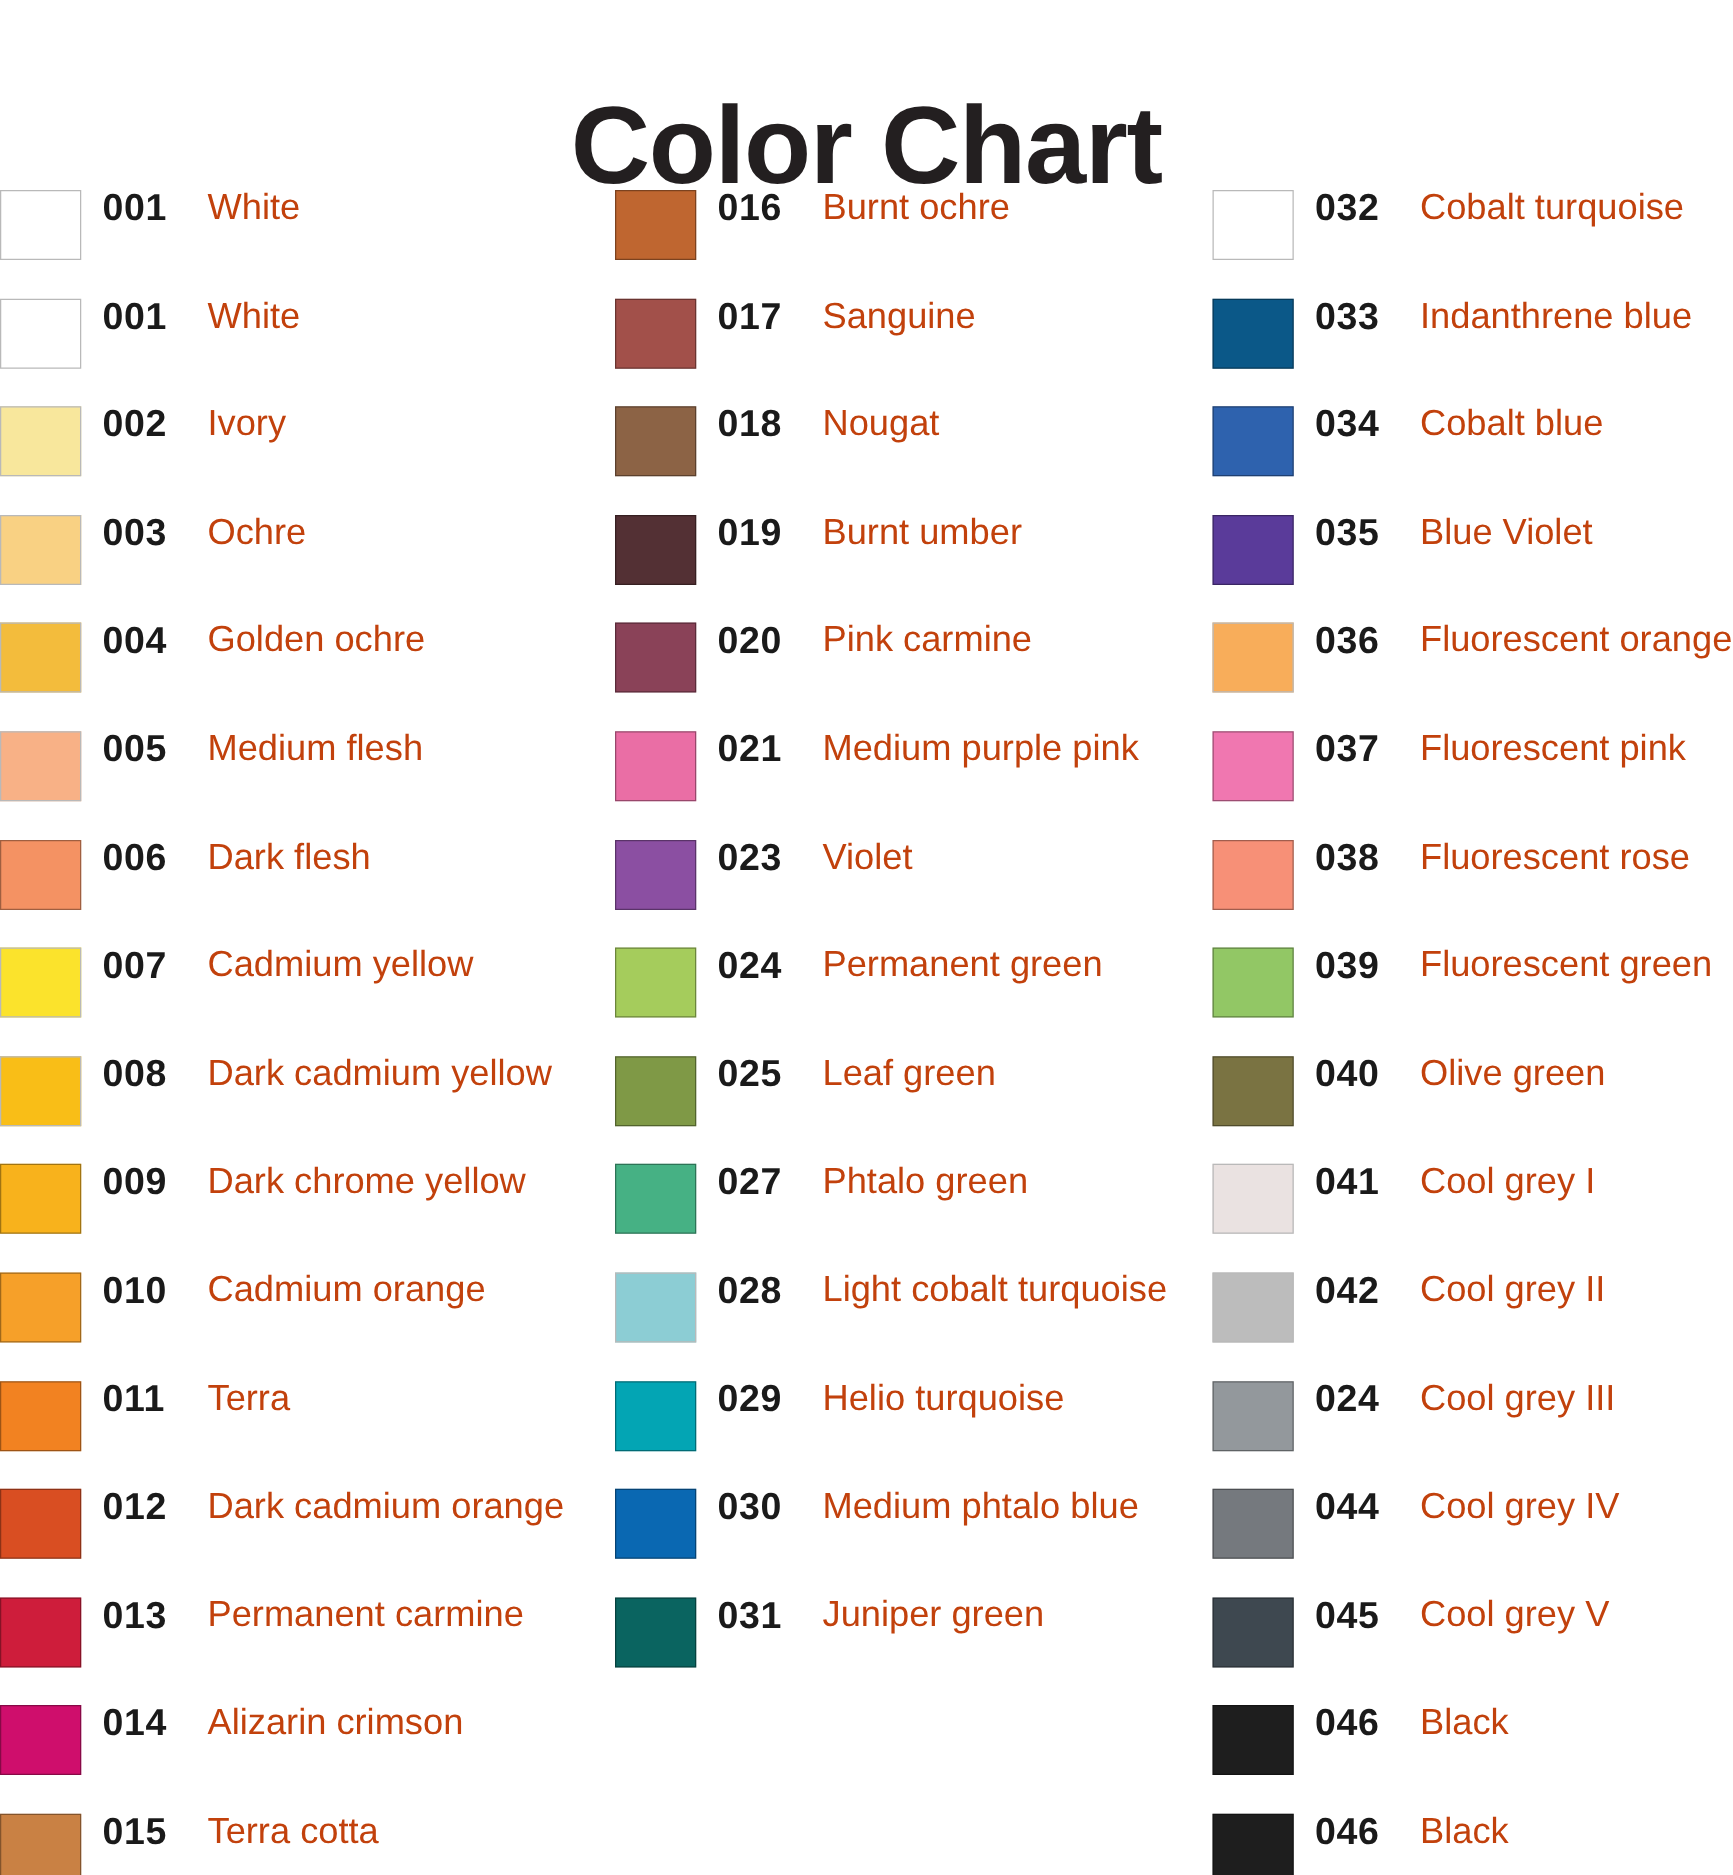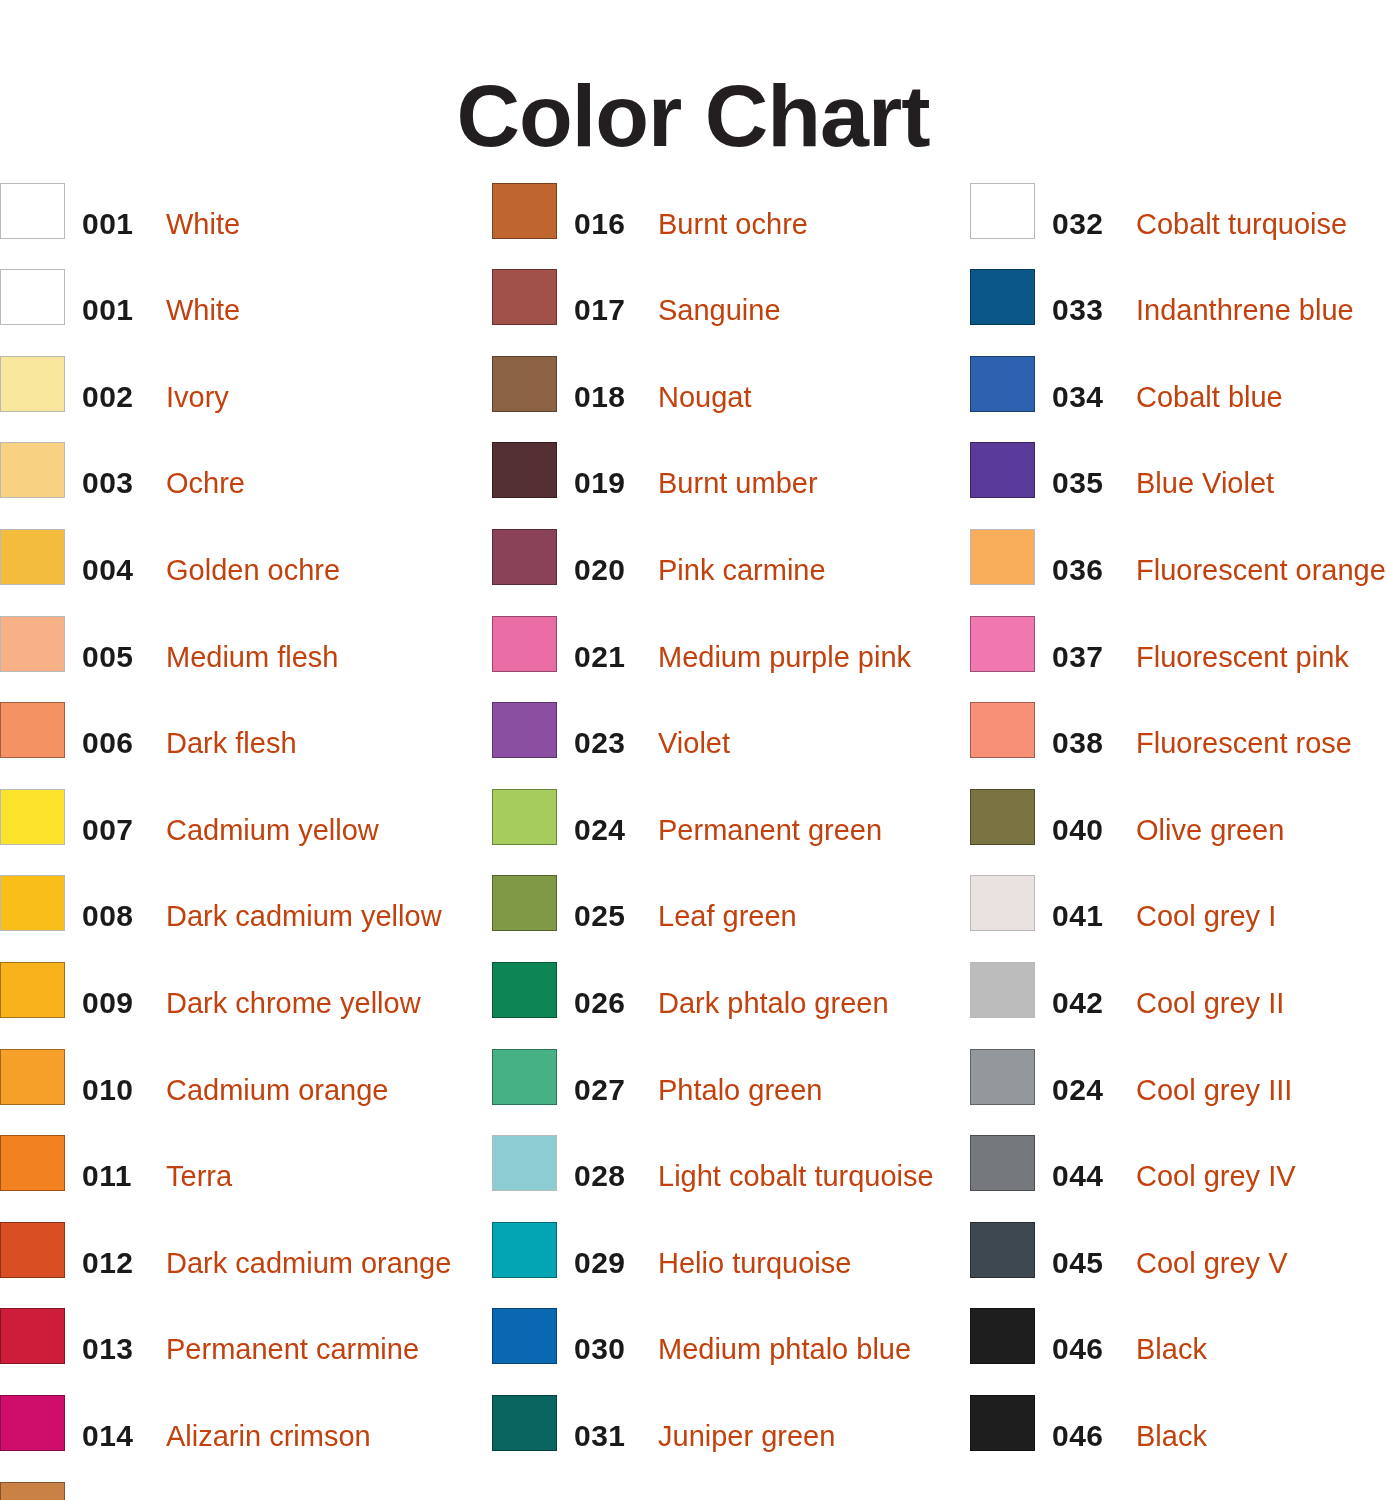--- a/index.html
+++ b/index.html
@@ -39,21 +39,21 @@
     position: absolute;
     top: 152px;
   }
   .col-a { left: 0px;    width: 470px; }
   .col-b { left: 492px;  width: 460px; }
   .col-c { left: 970px;  width: 416px; }
 
   .swatch-row {
     display: flex;
     flex-direction: row;
-    align-items: flex-end;
+    align-items: flex-start;
     height: 86.6px;
   }
   .swatch {
     width: 65px;
     height: 56px;
     flex: 0 0 65px;
     box-sizing: border-box;
     border: 1px solid #b9b9b9;
   }
   .swatch.dark-edge {
@@ -209,25 +209,20 @@
         <div class="swatch dark-edge" style="background-color: rgb(165, 204, 92);"></div>
         <span class="code">024</span>
         <span class="name">Permanent green</span>
       </div>
       <div class="swatch-row">
         <div class="swatch dark-edge" style="background-color: rgb(127, 153, 70);"></div>
         <span class="code">025</span>
         <span class="name">Leaf green</span>
       </div>
       <div class="swatch-row">
-        <div class="swatch dark-edge" style="background-color: rgb(13, 133, 84);"></div>
-        <span class="code">026</span>
-        <span class="name">Dark phtalo green</span>
-      </div>
-      <div class="swatch-row">
         <div class="swatch dark-edge" style="background-color: rgb(70, 177, 132);"></div>
         <span class="code">027</span>
         <span class="name">Phtalo green</span>
       </div>
       <div class="swatch-row">
         <div class="swatch" style="background-color: rgb(140, 205, 212);"></div>
         <span class="code">028</span>
         <span class="name">Light cobalt turquoise</span>
       </div>
       <div class="swatch-row">
@@ -276,20 +271,25 @@
         <div class="swatch dark-edge" style="background-color: rgb(240, 119, 176);"></div>
         <span class="code">037</span>
         <span class="name">Fluorescent pink</span>
       </div>
       <div class="swatch-row">
         <div class="swatch dark-edge" style="background-color: rgb(247, 144, 119);"></div>
         <span class="code">038</span>
         <span class="name">Fluorescent rose</span>
       </div>
       <div class="swatch-row">
+        <div class="swatch dark-edge" style="background-color: rgb(146, 199, 101);"></div>
+        <span class="code">039</span>
+        <span class="name">Fluorescent green</span>
+      </div>
+      <div class="swatch-row">
         <div class="swatch dark-edge" style="background-color: rgb(122, 115, 66);"></div>
         <span class="code">040</span>
         <span class="name">Olive green</span>
       </div>
       <div class="swatch-row">
         <div class="swatch" style="background-color: rgb(234, 226, 225);"></div>
         <span class="code">041</span>
         <span class="name">Cool grey I</span>
       </div>
       <div class="swatch-row">

